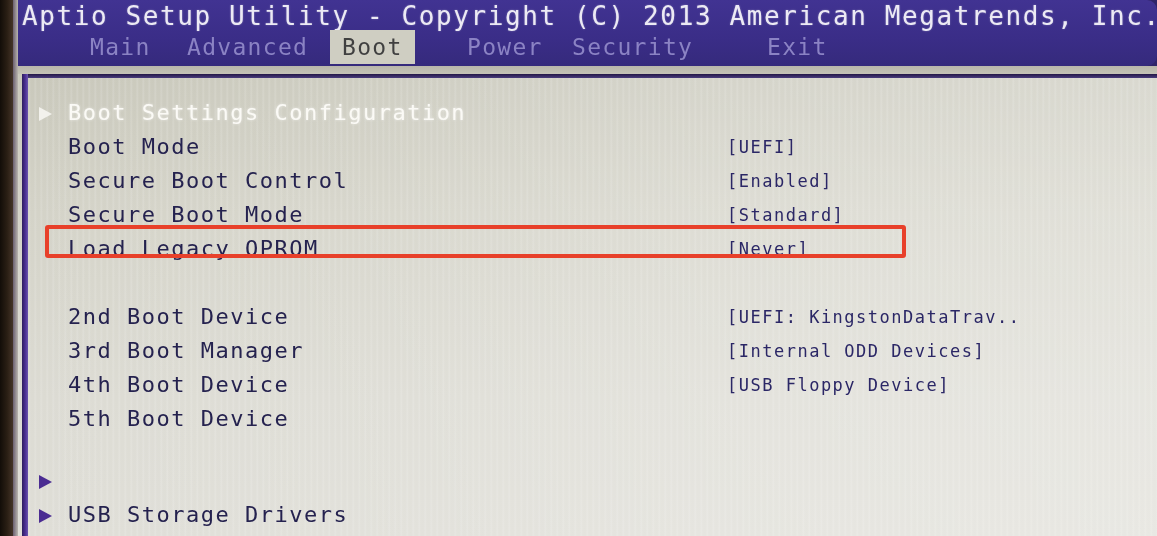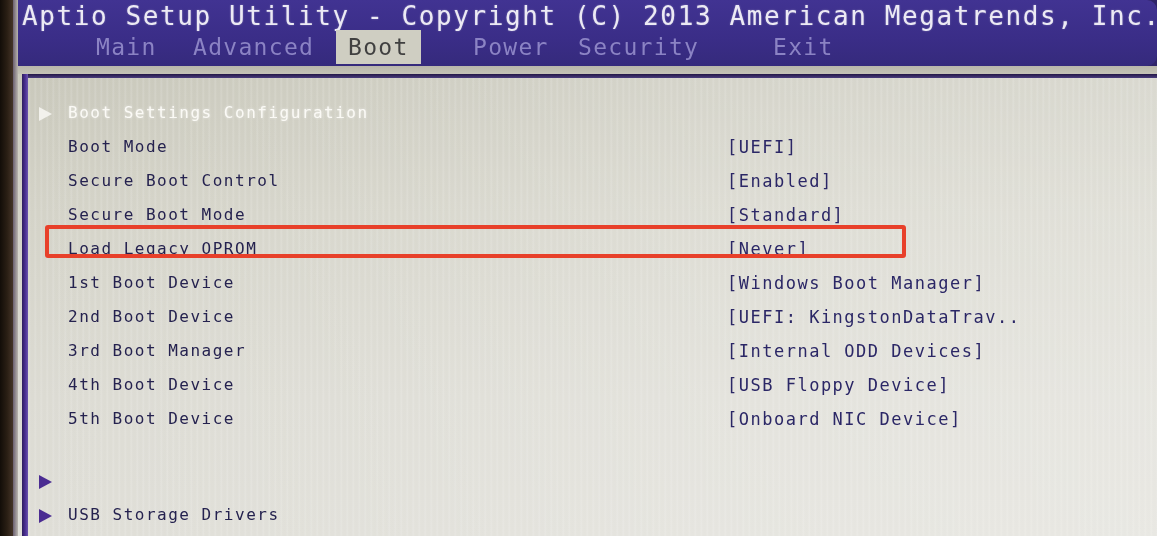--- a/index.html
+++ b/index.html
@@ -45,21 +45,21 @@
     position: absolute;
     left: 22px; top: 1px;
     font-size: 26px;
     letter-spacing: 1.6px;
     color: #eceaf4;
     white-space: nowrap;
     text-shadow: 0 0 2px rgba(255,255,255,0.35);
   }
   .menubar {
     position: absolute;
-    left: 6px; top: 30px;
+    left: 0; top: 30px;
     width: 1029px; height: 36px; padding-left: 44px;
   }
   .menu-item {
     position: absolute;
     top: 0;
     height: 34px;
     line-height: 34px;
     font-size: 23px;
     letter-spacing: 1.3px;
     color: #8b83c4;
@@ -142,21 +142,21 @@
     border-left: 13px solid #4b2c92;
     border-top: 7px solid transparent;
     border-bottom: 7px solid transparent;
   }
   .arrow.light {
     border-left-color: #f2f1ec;
   }
   .label {
     position: absolute;
     left: 55px;
-    font-size: 16px;
+    font-size: 22px;
     letter-spacing: 1.5px;
     color: #25224f;
   }
   .label.white {
     color: #fbfaf6;
     text-shadow: 0 0 3px rgba(255,255,255,0.55);
   }
   .value {
     position: absolute;
     left: 714px;
@@ -213,39 +213,34 @@
           <div class="value">[Enabled]</div>
         </div>
         <div class="row" style="top: 124px;">
           <div class="label">Secure Boot Mode</div>
           <div class="value">[Standard]</div>
         </div>
         <div class="row" style="top: 158px;">
           <div class="label">Load Legacy OPROM</div>
           <div class="value">[Never]</div>
         </div>
-        <div class="row" style="top: 192px;">
-          <div class="label">1st Boot Device</div>
-          <div class="value">[Windows Boot Manager]</div>
-        </div>
         <div class="row" style="top: 226px; padding-left: 29px;">
           <div class="label">2nd Boot Device</div>
           <div class="value">[UEFI: KingstonDataTrav..</div>
         </div>
         <div class="row" style="top: 260px;">
           <div class="label">3rd Boot Manager</div>
           <div class="value">[Internal ODD Devices]</div>
         </div>
         <div class="row" style="top: 294px;">
           <div class="label">4th Boot Device</div>
           <div class="value">[USB Floppy Device]</div>
         </div>
         <div class="row" style="top: 328px;">
           <div class="label">5th Boot Device</div>
-          <div class="value">[Onboard NIC Device]</div>
         </div>
         <div class="row" style="top: 390px;">
           <div class="arrow"></div>
         </div>
         <div class="row" style="top: 424px;">
           <div class="arrow"></div>
           <div class="label">USB Storage Drivers</div>
         </div>
       </div>
     <div class="annotation"></div>

